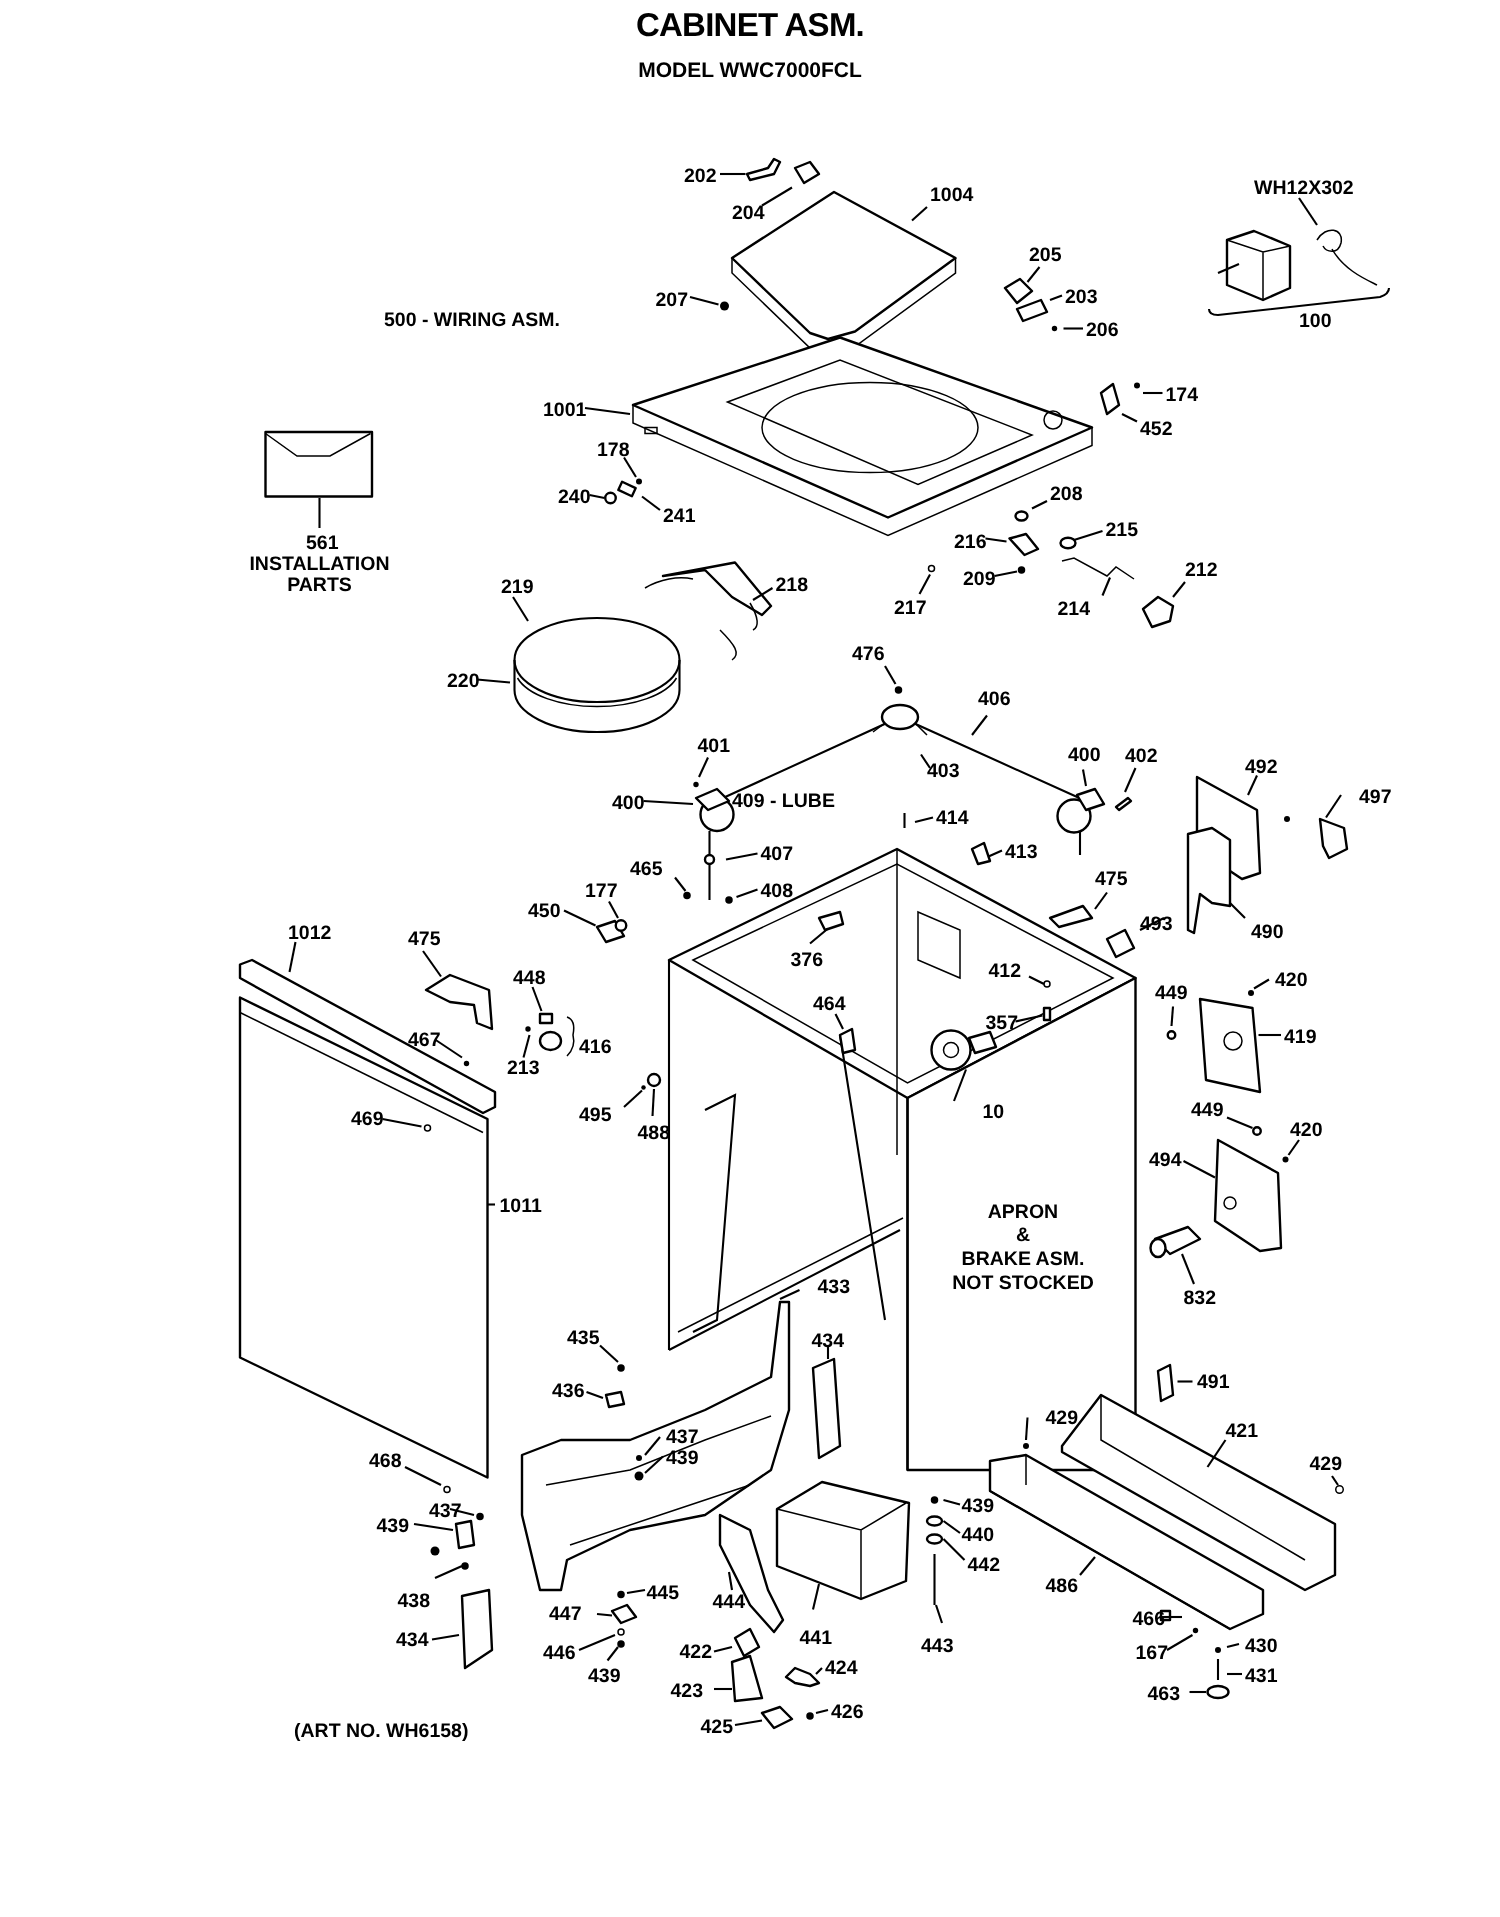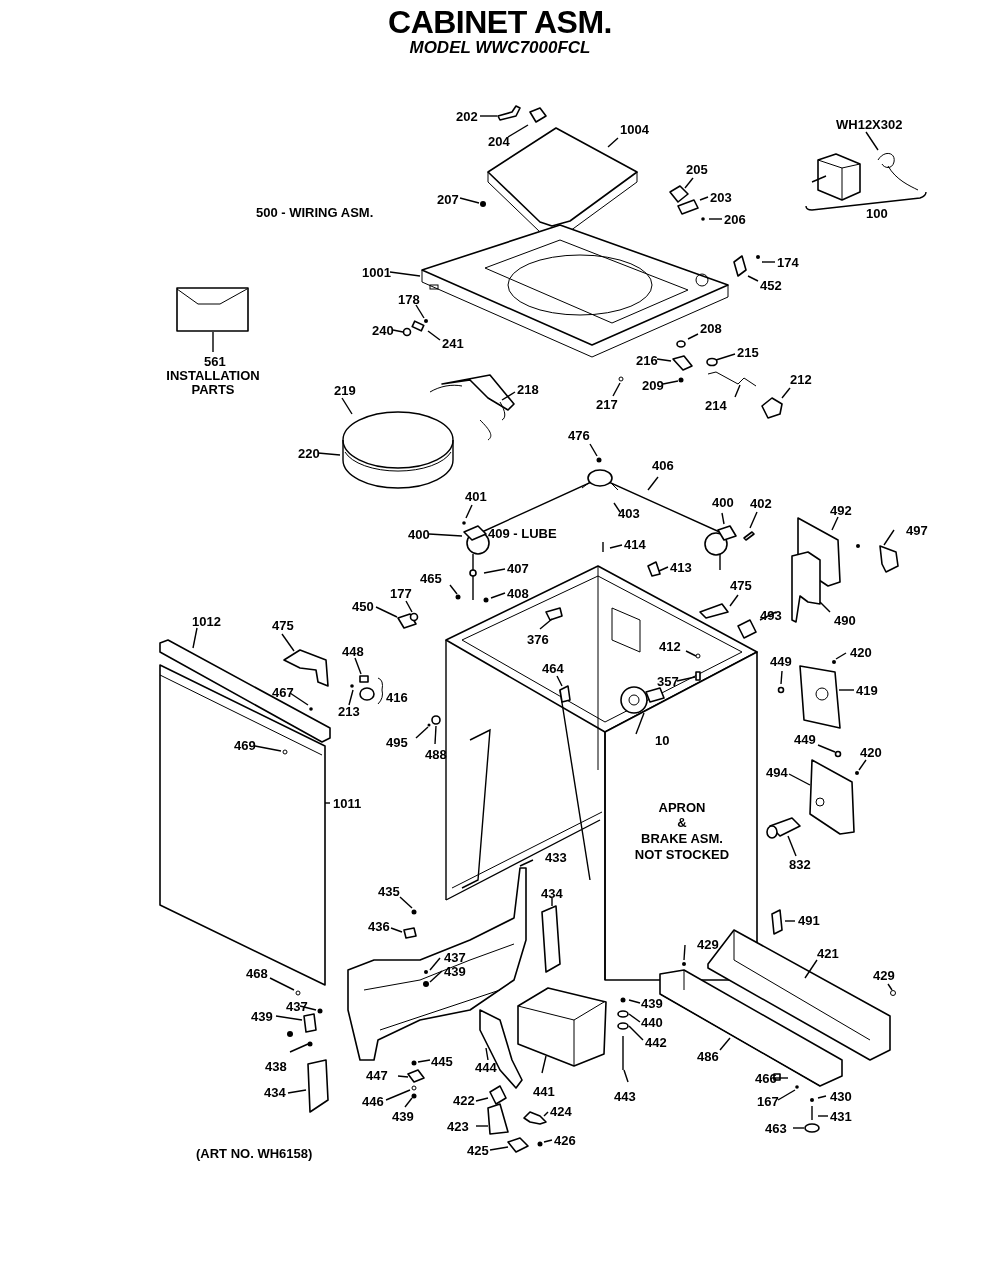--- a/index.html
+++ b/index.html
@@ -1,19 +1,19 @@
 <!DOCTYPE html>
 <html><head>
 <meta charset="utf-8">
 <style>
   html, body { margin:0; padding:0; background:#ffffff; }
   body { width:1000px; height:1278px; position:relative; overflow:hidden; font-family:"Liberation Sans", sans-serif; color:#000; }
   .title { position:absolute; left:0; width:1000px; text-align:center; font-weight:bold; }
-  #main-title { top:4px; font-size:32px; letter-spacing:-0.5px; }
-  #sub-title { top:38px; font-size:17px;font-style:italic; }
+  #main-title { top:4px; font-size:22px; letter-spacing:-0.5px; }
+  #sub-title { top:38px; font-size:14px; }
   svg#diagram { position:absolute; left:0; top:0; width:1000px; height:1278px; }
   svg text.lbl { font-family:"Liberation Sans", sans-serif; font-weight:bold; font-size:13px; fill:#000; }
   svg text.note { font-family:"Liberation Sans", sans-serif; font-weight:bold; font-size:13px; fill:#000; }
   .ln { stroke:#000; stroke-width:1.4; fill:none; }
   .pt { stroke:#000; stroke-width:1.6; fill:#fff; stroke-linejoin:round; }
   .thin { stroke:#000; stroke-width:1; fill:none; }
   .blk { fill:#000; stroke:none; }
 </style>
 </head>
 <body>

